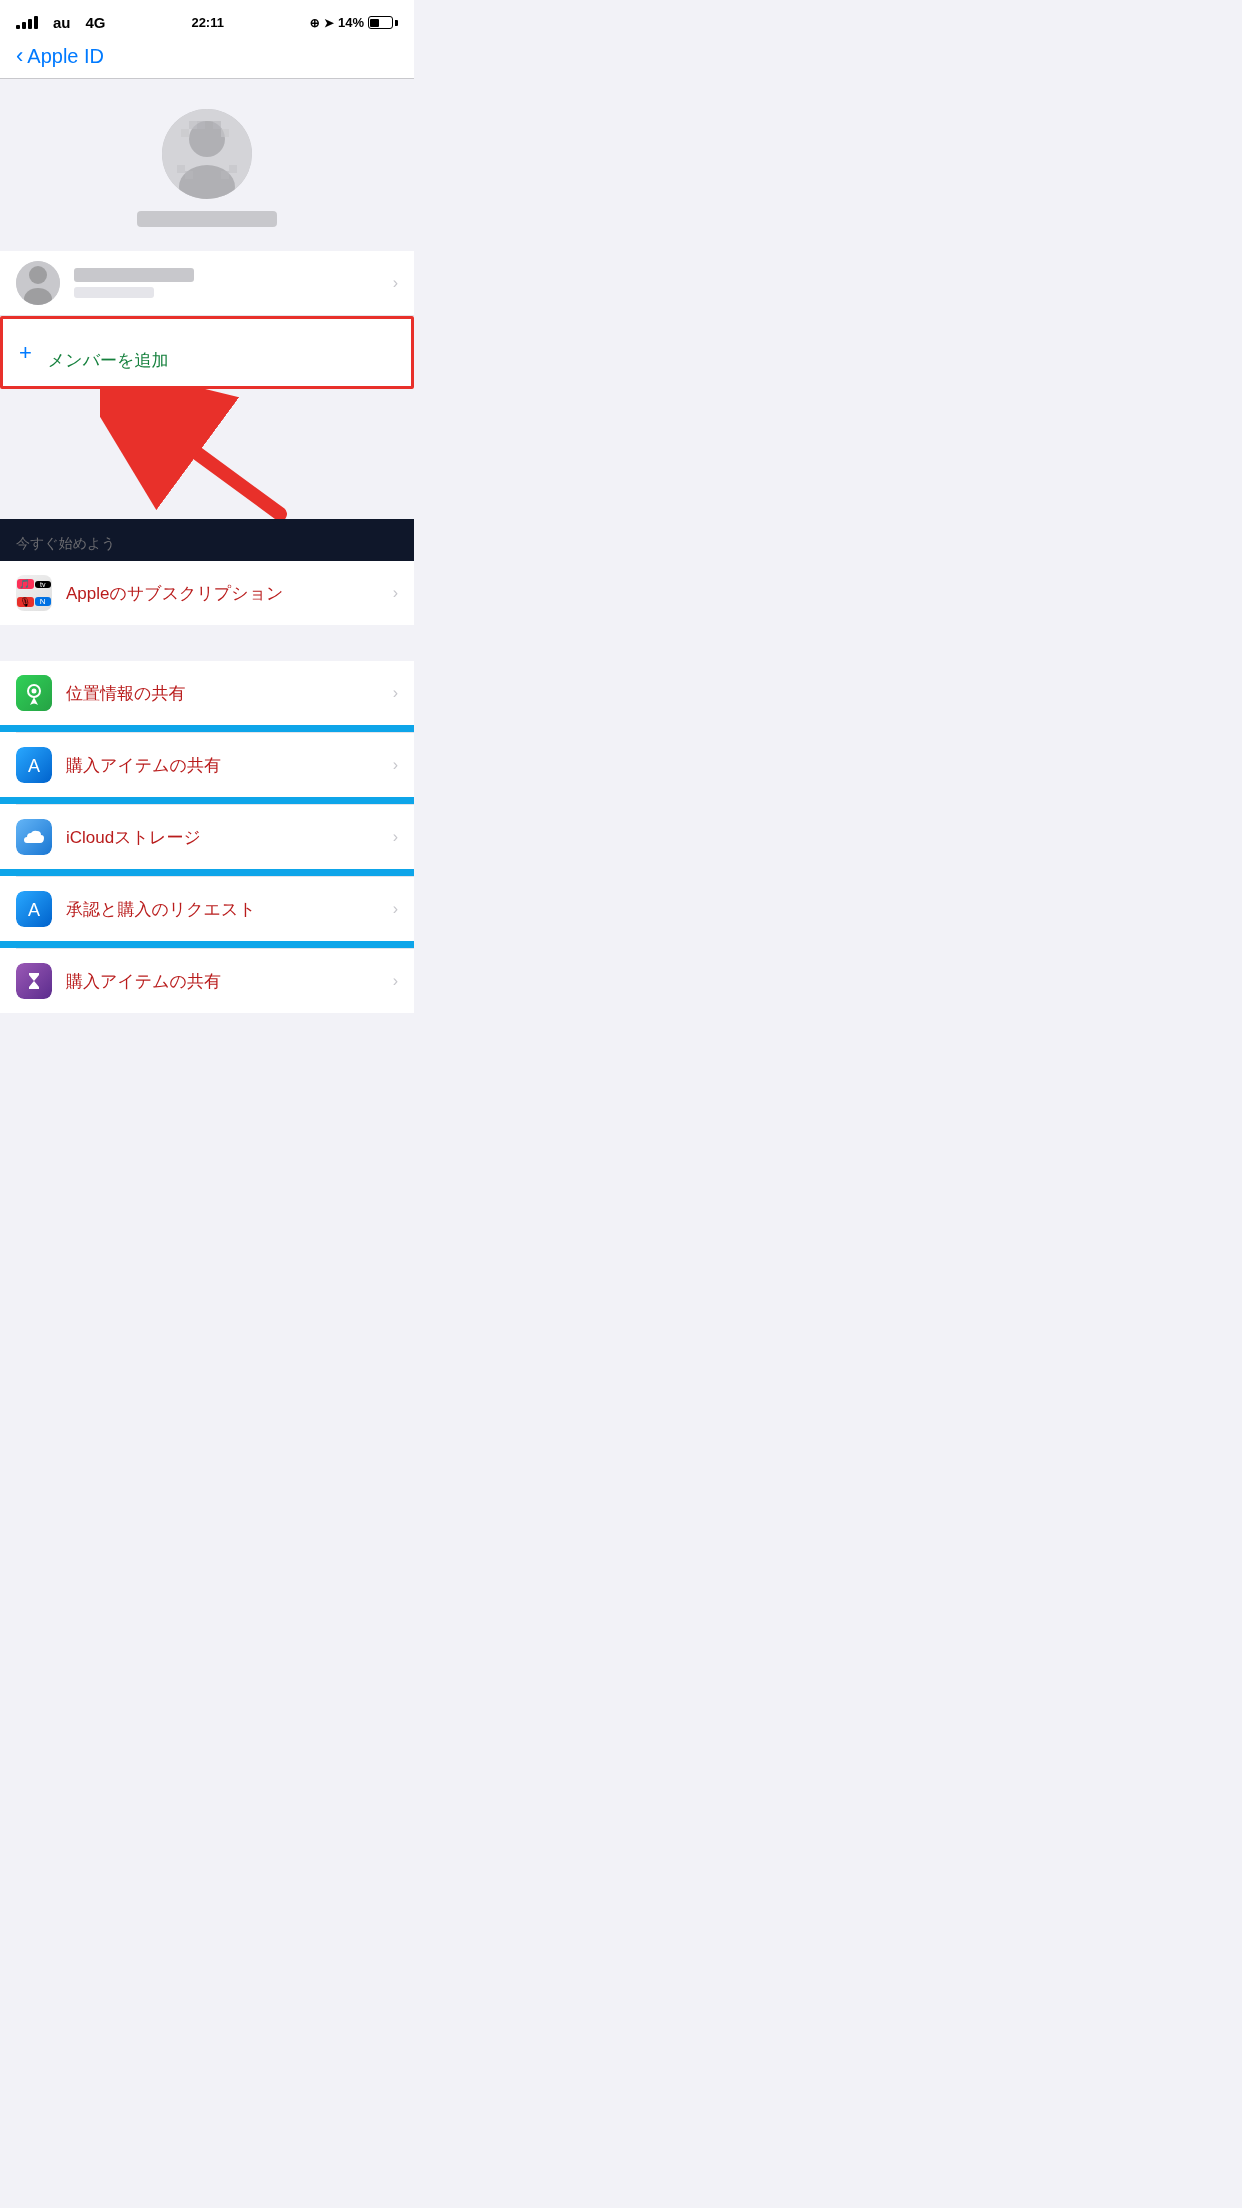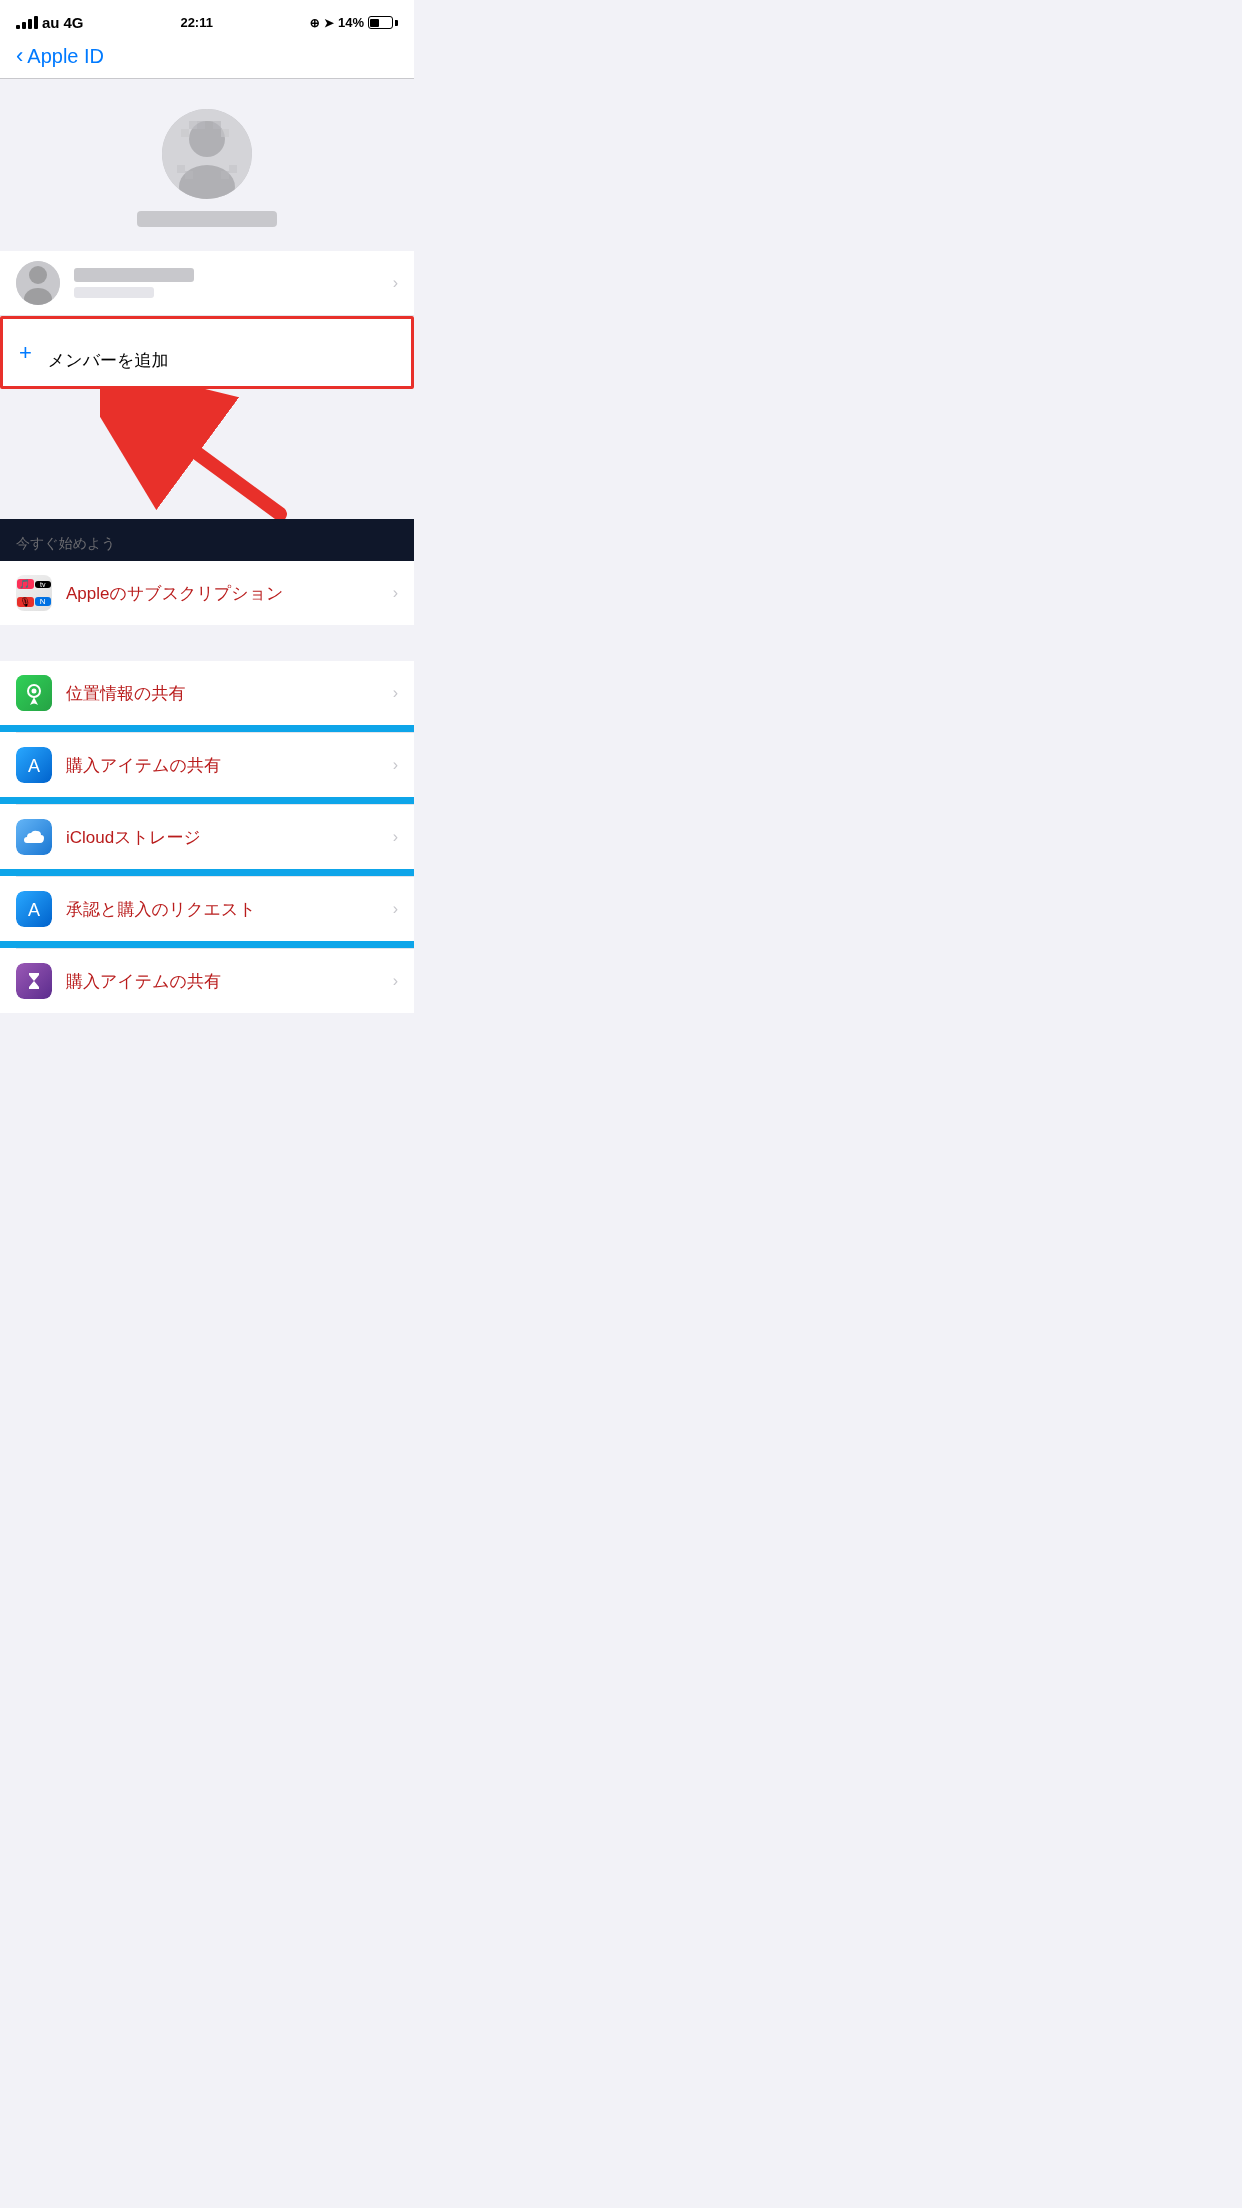--- a/index.html
+++ b/index.html
@@ -15,21 +15,21 @@
     
     .status-bar {
       display: flex;
       justify-content: space-between;
       align-items: center;
       padding: 14px 16px 6px;
       background: #fff;
       font-size: 15px;
       font-weight: 600;
     }
-    .status-left { display: flex; align-items: center; gap: 4px; }
+    .status-left { display: flex; align-items: center; gap: 15px; }
     .status-center { font-size: 13px; font-weight: 600; }
     .status-right { display: flex; align-items: center; gap: 4px; font-size: 13px; }
 
     
     .signal-bars { display: flex; align-items: flex-end; gap: 2px; }
     .signal-bars span {
       background: #000;
       width: 4px;
       border-radius: 1px;
     }
@@ -216,21 +216,21 @@
       min-height: 54px;
     }
     .add-member-plus {
       font-size: 22px;
       color: #007aff;
       margin-right: 16px;
       font-weight: 300;
     }
     .add-member-text {
       font-size: 17px;
-      color: #000000;
+      color: #15803d;
       margin-top: 16px;
     }
 
     
     .icon-subscriptions {
       background: linear-gradient(135deg, #f0f0f0, #e0e0e0);
       display: grid;
       grid-template-columns: 1fr 1fr;
       grid-template-rows: 1fr 1fr;
       gap: 1px;

